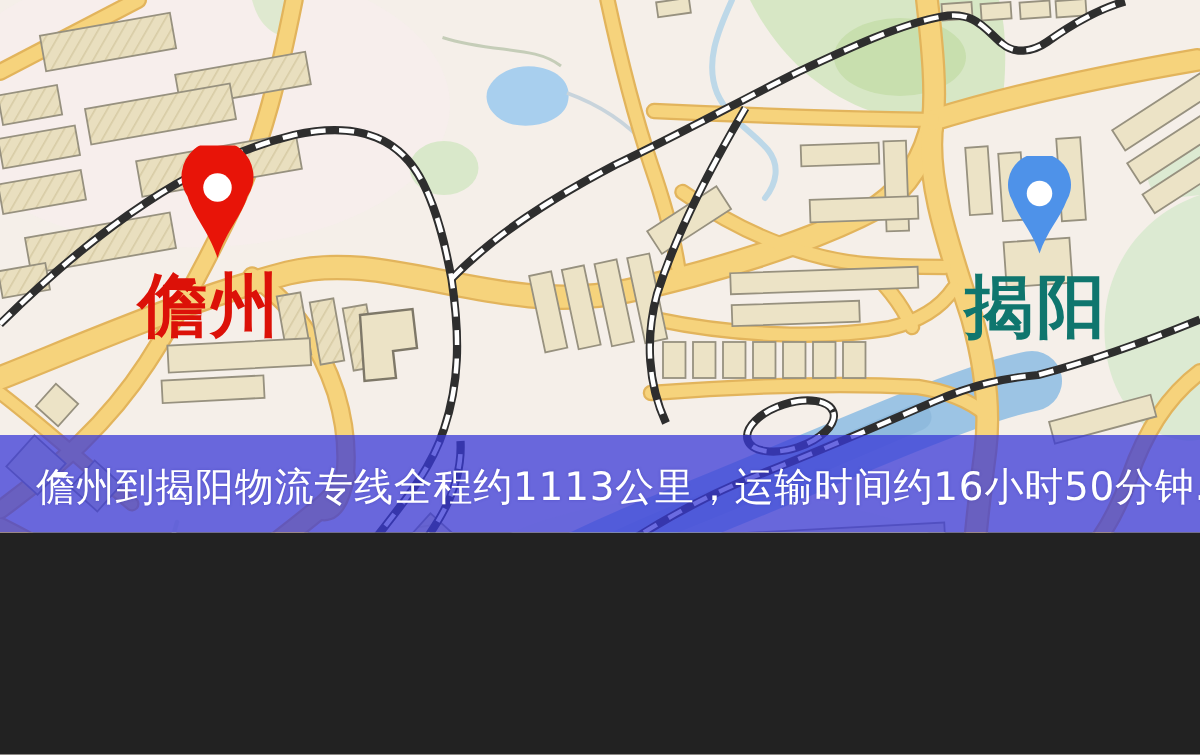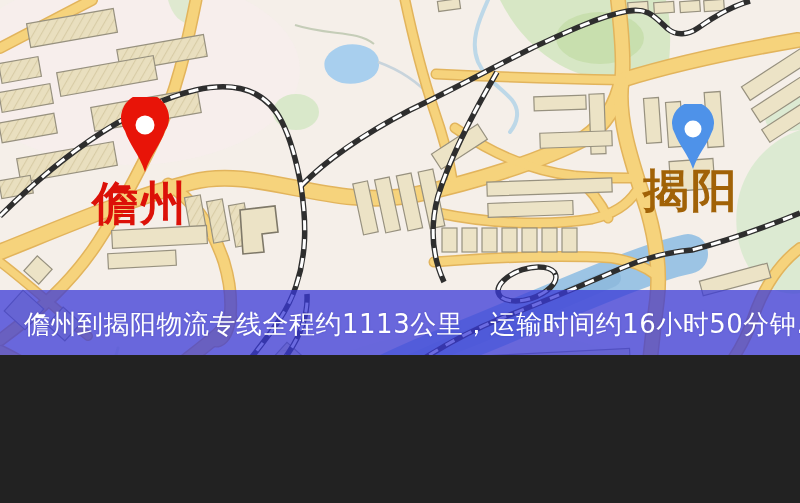--- a/index.html
+++ b/index.html
@@ -6,21 +6,21 @@
   .stage{
     position:relative;width:800px;height:355px;overflow:hidden;
     font-family:"DejaVu Sans",sans-serif;background:#f5efe9;padding-left:31px;
   }
   .stage svg{position:absolute;left:0;top:0;}
   .city-label{
     position:absolute;font-weight:bold;font-size:46px;letter-spacing:2px;
     line-height:1;white-space:nowrap;user-select:none;
   }
   .origin-label{left:92px;top:180px;color:#dc1108;}
-  .dest-label{left:643px;top:167px;color:#a16207;}
+  .dest-label{left:643px;top:181px;color:#0f766e;}
   .pin{position:absolute;}
   .banner{
     position:absolute;left:0;top:290px;width:800px;height:68px;
     background:rgba(58,58,215,0.75);
     display:flex;align-items:center;
   }
   .banner-text{
     color:#ffffff;font-size:26px;letter-spacing:0.5px;padding-left:24px;
     white-space:nowrap;text-shadow:0 0 2px rgba(40,40,160,0.35);
   }

